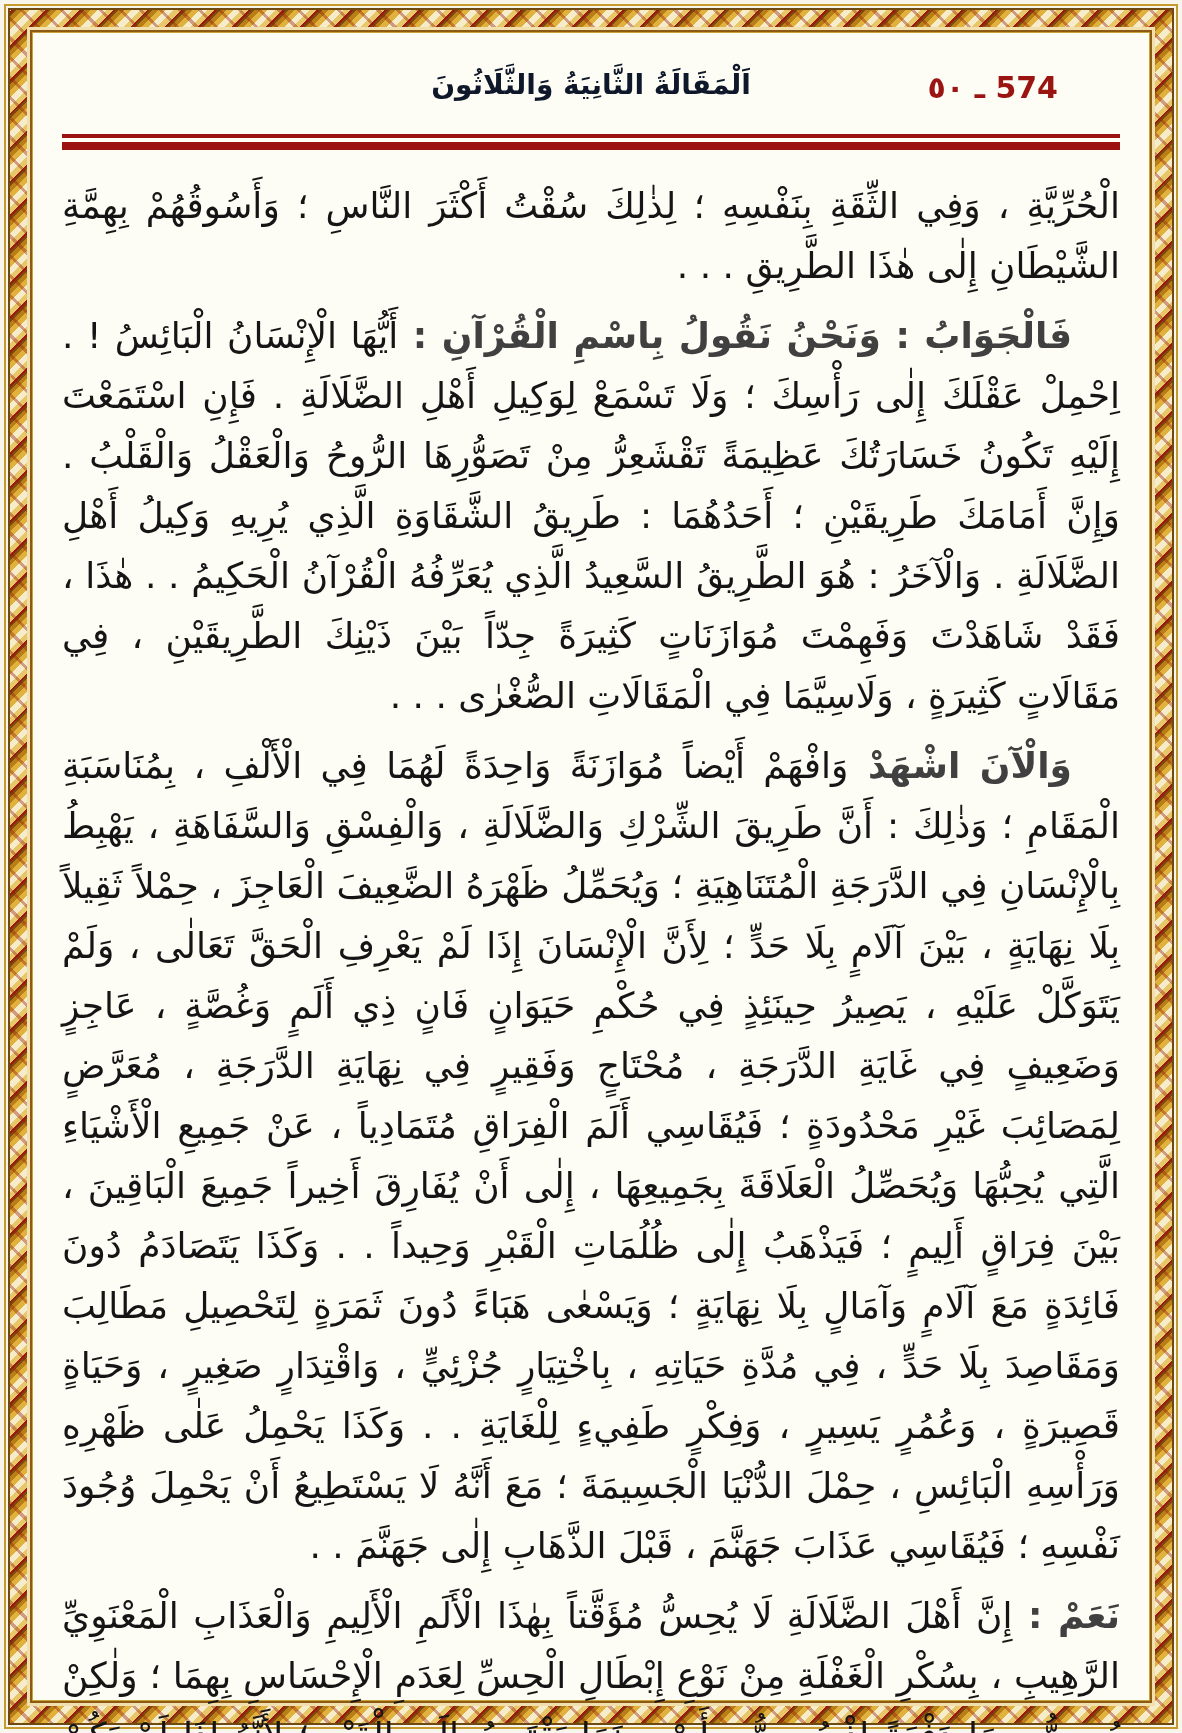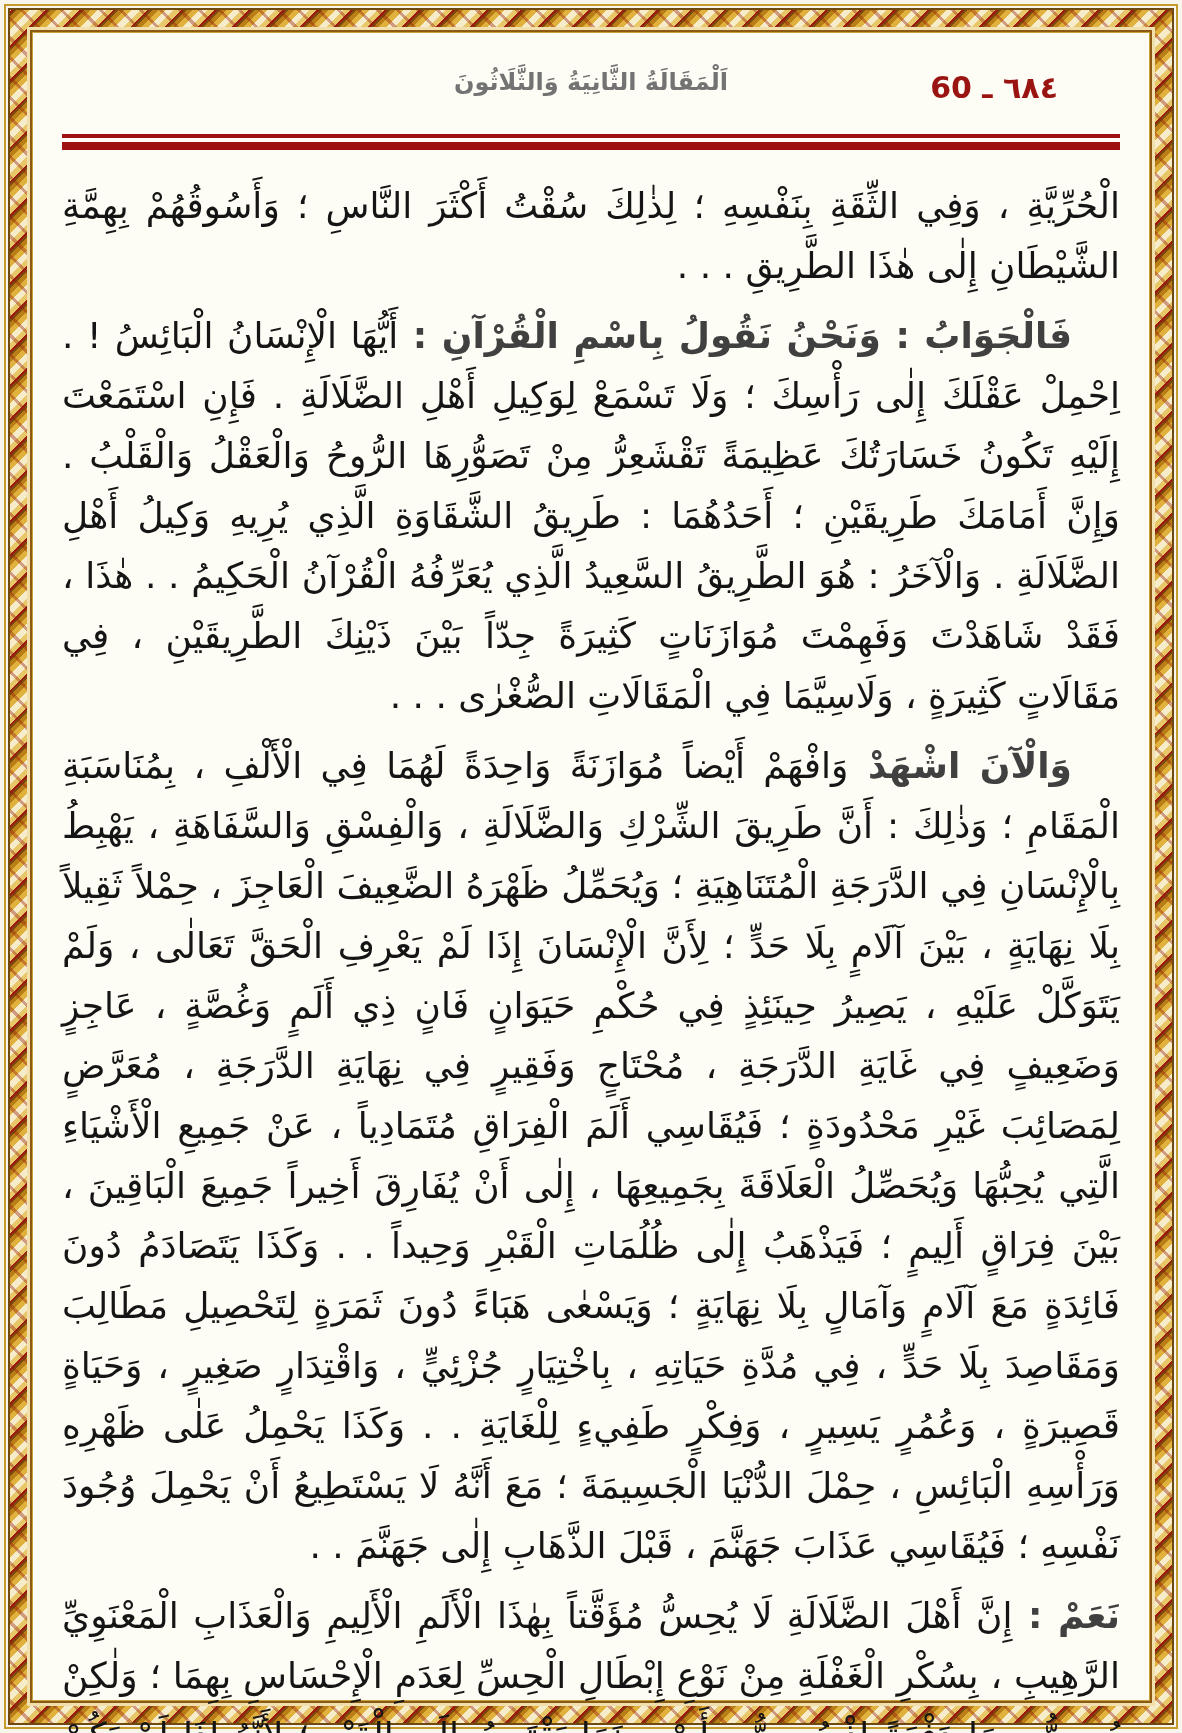--- a/index.html
+++ b/index.html
@@ -36,22 +36,22 @@
   
   .header { position: relative; height: 76px; }
   .pagenum {
     position: absolute; top: 18px; right: 62px;
     font-size: 30px; font-weight: bold;
     color: #9a1412; letter-spacing: 1px;
   }
   .title {
     position: absolute; top: 16px; left: 50%;
     transform: translateX(-50%);
-    font-size: 24px; font-weight: bold;
-    color: #737373; white-space: nowrap;
+    font-size: 28px; font-weight: bold;
+    color: #0f172a; white-space: nowrap;
   }
   .rule-thin  { height: 4px; background: #9d1111; margin-top: 6px; }
   .rule-thick { height: 8px; background: #9d1111; margin-top: 4px; }
   
   .bodytext {
     margin-top: 26px;
     font-size: 36px; line-height: 60px;
     color: #151515;
     text-align: justify;
   }
@@ -61,21 +61,21 @@
   .lead:not(:empty)::after { content: " "; }
 </style>
 </head>
 <body>
 
 <div class="frame"></div>
 <div class="inner">
   <div class="content">
 
     <div class="header">
-      <div class="pagenum">٦٨٤ ـ 60</div>
+      <div class="pagenum">574 ـ ٥٠</div>
       <div class="title">اَلْمَقَالَةُ الثَّانِيَةُ وَالثَّلَاثُونَ</div>
     </div>
     <div class="rule-thin"></div>
     <div class="rule-thick"></div>
 
     <div class="bodytext">
       <p class="para"><span class="lead"></span><span>الْحُرِّيَّةِ ، وَفِي الثِّقَةِ بِنَفْسِهِ ؛ لِذٰلِكَ سُقْتُ أَكْثَرَ النَّاسِ ؛ وَأَسُوقُهُمْ بِهِمَّةِ الشَّيْطَانِ إِلٰى هٰذَا الطَّرِيقِ . . .</span></p>
 
       <p class="para indent"><span class="lead">فَالْجَوَابُ : وَنَحْنُ نَقُولُ بِاسْمِ الْقُرْآنِ :</span><span>أَيُّهَا الْإِنْسَانُ الْبَائِسُ ! . اِحْمِلْ عَقْلَكَ إِلٰى رَأْسِكَ ؛ وَلَا تَسْمَعْ لِوَكِيلِ أَهْلِ الضَّلَالَةِ . فَإِنِ اسْتَمَعْتَ إِلَيْهِ تَكُونُ خَسَارَتُكَ عَظِيمَةً تَقْشَعِرُّ مِنْ تَصَوُّرِهَا الرُّوحُ وَالْعَقْلُ وَالْقَلْبُ . وَإِنَّ أَمَامَكَ طَرِيقَيْنِ ؛ أَحَدُهُمَا : طَرِيقُ الشَّقَاوَةِ الَّذِي يُرِيهِ وَكِيلُ أَهْلِ الضَّلَالَةِ . وَالْآخَرُ : هُوَ الطَّرِيقُ السَّعِيدُ الَّذِي يُعَرِّفُهُ الْقُرْآنُ الْحَكِيمُ . . هٰذَا ، فَقَدْ شَاهَدْتَ وَفَهِمْتَ مُوَازَنَاتٍ كَثِيرَةً جِدّاً بَيْنَ ذَيْنِكَ الطَّرِيقَيْنِ ، فِي مَقَالَاتٍ كَثِيرَةٍ ، وَلَاسِيَّمَا فِي الْمَقَالَاتِ الصُّغْرٰى . . .</span></p>
 

